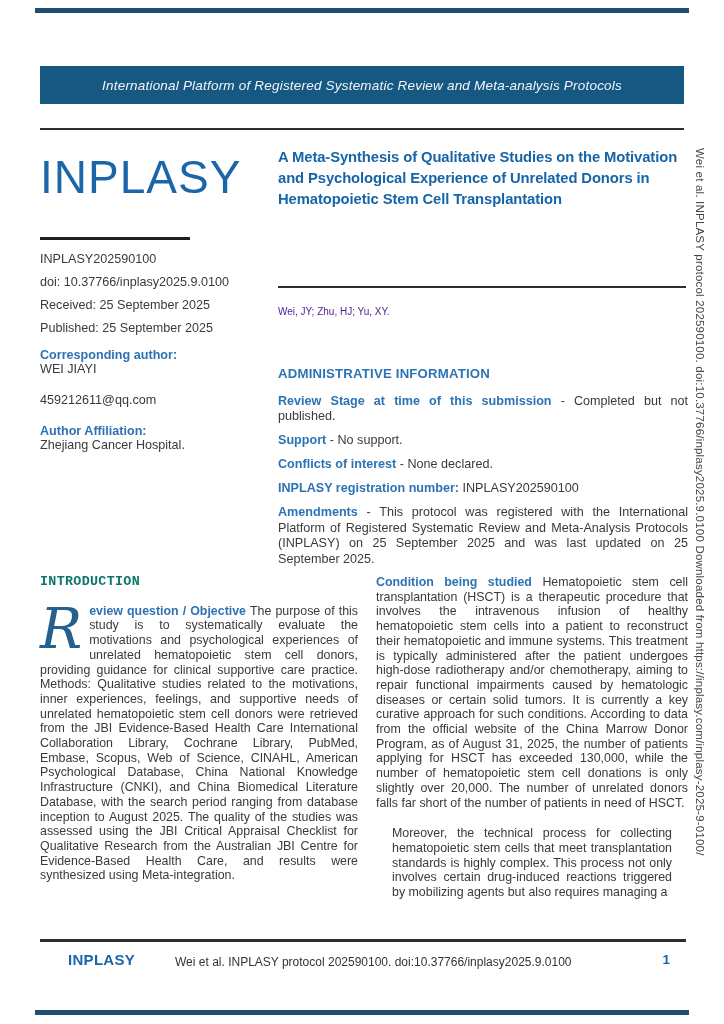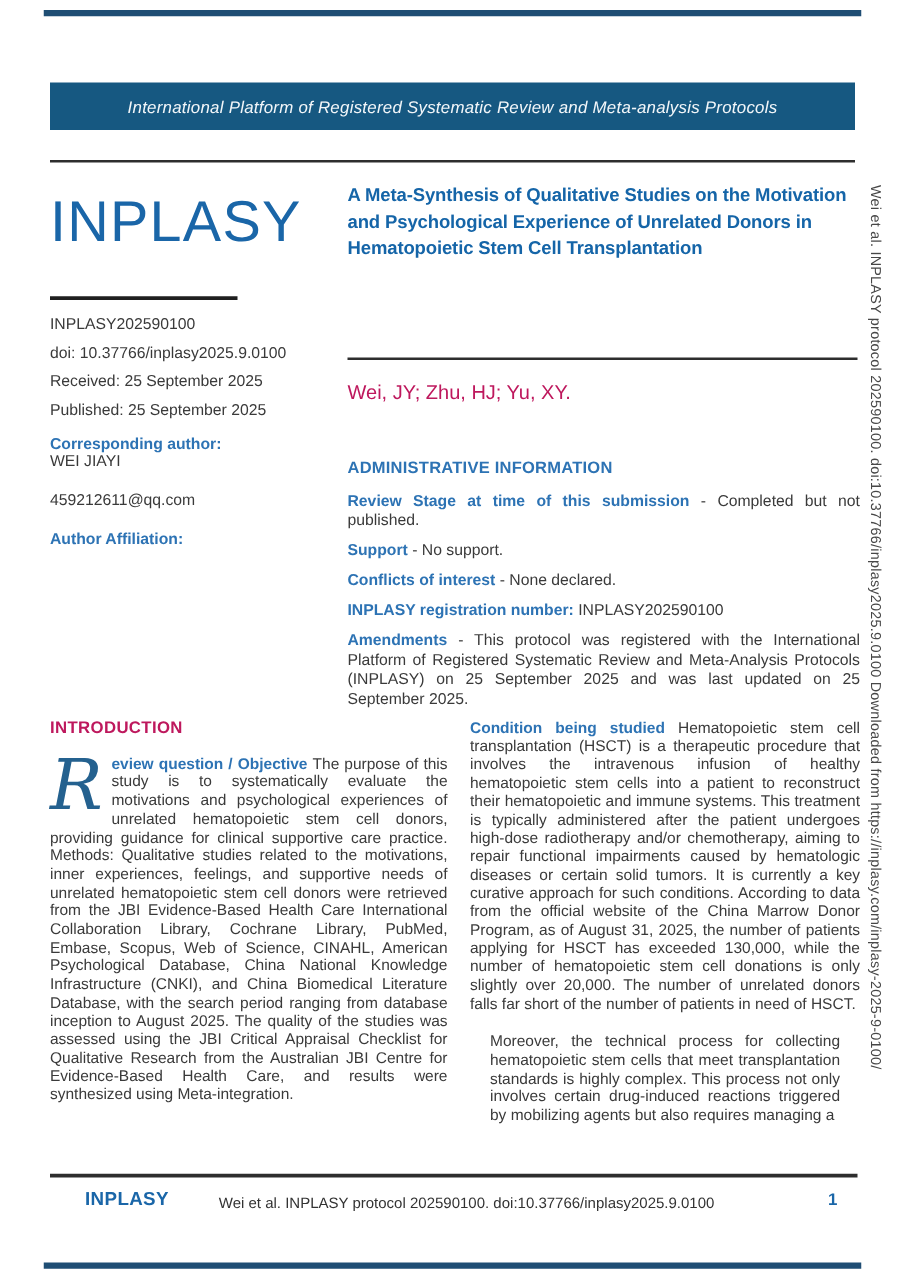--- a/index.html
+++ b/index.html
@@ -33,37 +33,37 @@
     left:40px; top:150px; width:240px;
     font-size:46px; font-weight:400; letter-spacing:1px; color:#1a66a8;
   }
 
   .title {
     left:278px; top:147px; width:416px;
     font-size:14.8px; font-weight:bold; color:#1565a8;
     line-height:21px; letter-spacing:-0.1px;
   }
 
-  .authors { left:278px; top:306px; width:410px; font-size:16px; color:#be185d; }
+  .authors { left:278px; top:306px; width:410px; font-size:10px; color:#4c1d95; }
 
   .meta { left:40px; top:252px; width:236px; font-size:12.6px; line-height:14px; }
   .meta .row { margin-bottom:9px; }
   .meta .row.gap { margin-bottom:13px; }
   .label-blue { color:#2d73b4; font-weight:bold; }
   .meta .blk { }
   .meta .blk2 { margin-top:17px; }
 
   .admin { left:278px; top:366px; width:410px; font-size:12.6px; line-height:15.5px; }
   .admin h3 { margin:0 0 12px 0; font-size:13.2px; color:#2d73b4; letter-spacing:0.2px; }
   .admin .item { margin-bottom:8.5px; text-align:justify; }
 
   .col { font-size:12.4px; line-height:14.7px; text-align:justify; }
   .col-left  { left:40px;  top:575px; width:318px; }
   .col-right { left:376px; top:575px; width:312px; }
-  .sec-head { color:#be185d; font-weight:bold; font-size:13.4px; letter-spacing:0.3px; margin:0 0 14px 0; text-align:left; }
+  .sec-head { color:#0f766e; font-weight:bold; font-size:13.4px; letter-spacing:0.3px; margin:0 0 14px 0; text-align:left;font-family:Liberation Mono, monospace; }
   .dropcap {
     float:left; font-family:"DejaVu Serif", serif; font-style:italic;
     font-size:56px; line-height:44px; color:#24618f;
     margin:3px 7px 0 0;
   }
   .para2 { margin-top:0; }
 
   .footer-logo { left:68px; top:951px; font-size:15px; font-weight:bold; color:#1a66a8; letter-spacing:0.3px; }
   .footer-citation { left:175px; top:955px; font-size:12px; color:#333333; }
   .footer-page { left:640px; top:952px; width:30px; text-align:right; font-size:13.5px; font-weight:bold; color:#1a66a8; }
@@ -101,20 +101,21 @@
     <div class="row">doi: 10.37766/inplasy2025.9.0100</div>
     <div class="row">Received: 25 September 2025</div>
     <div class="row gap">Published: 25 September 2025</div>
     <div class="blk">
       <div class="label-blue">Corresponding author:</div>
       <div>WEI JIAYI</div>
     </div>
     <div class="blk2">459212611@qq.com</div>
     <div class="blk2">
       <div class="label-blue">Author Affiliation:</div>
+      <div>Zhejiang Cancer Hospital.</div>
     </div>
   </div>
 
   <div class="abs admin">
     <h3>ADMINISTRATIVE INFORMATION</h3>
     <div class="item"><span class="label-blue">Review Stage at time of this submission</span><span> - </span><span>Completed but not published.</span></div>
     <div class="item"><span class="label-blue">Support</span><span> -  </span><span>No support.</span></div>
     <div class="item"><span class="label-blue">Conflicts of interest</span><span> - </span><span>None declared.</span></div>
     <div class="item"><span class="label-blue">INPLASY registration number:</span><span> </span><span>INPLASY202590100</span></div>
     <div class="item"><span class="label-blue">Amendments</span><span> - </span><span>This protocol was registered with the International Platform of Registered Systematic Review and Meta-Analysis Protocols (INPLASY) on 25 September 2025 and was last updated on 25 September 2025.</span></div>

